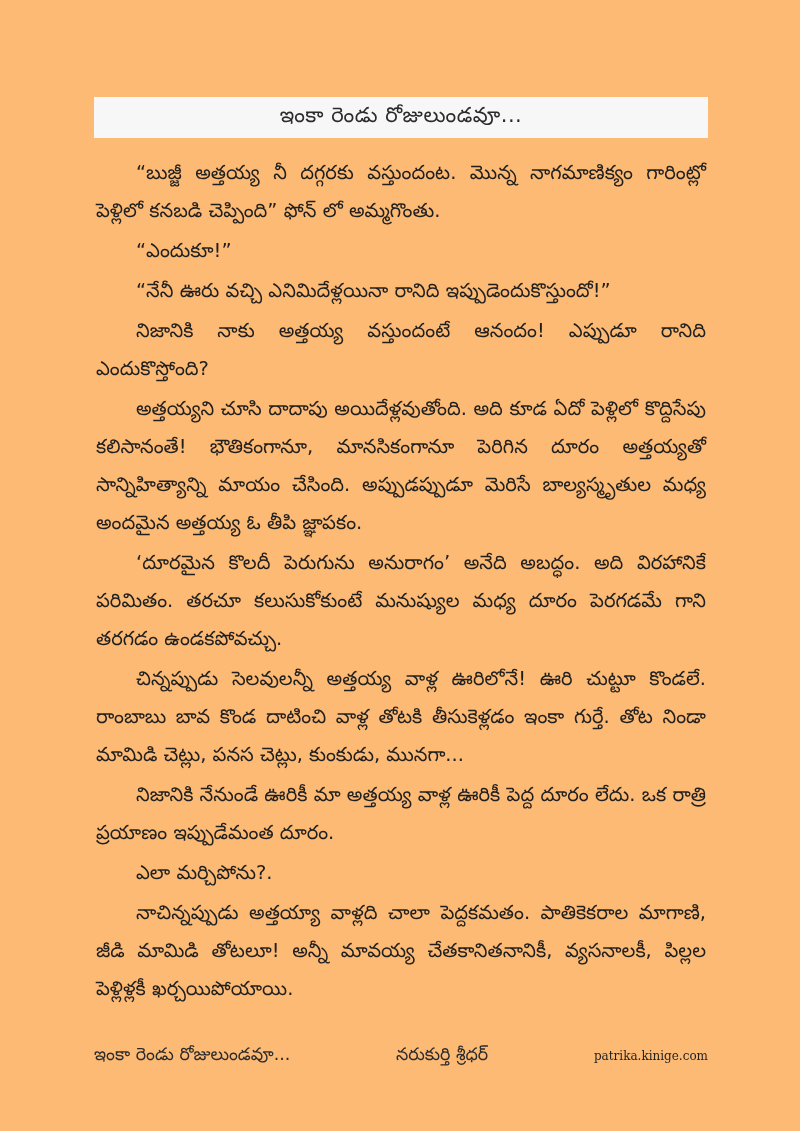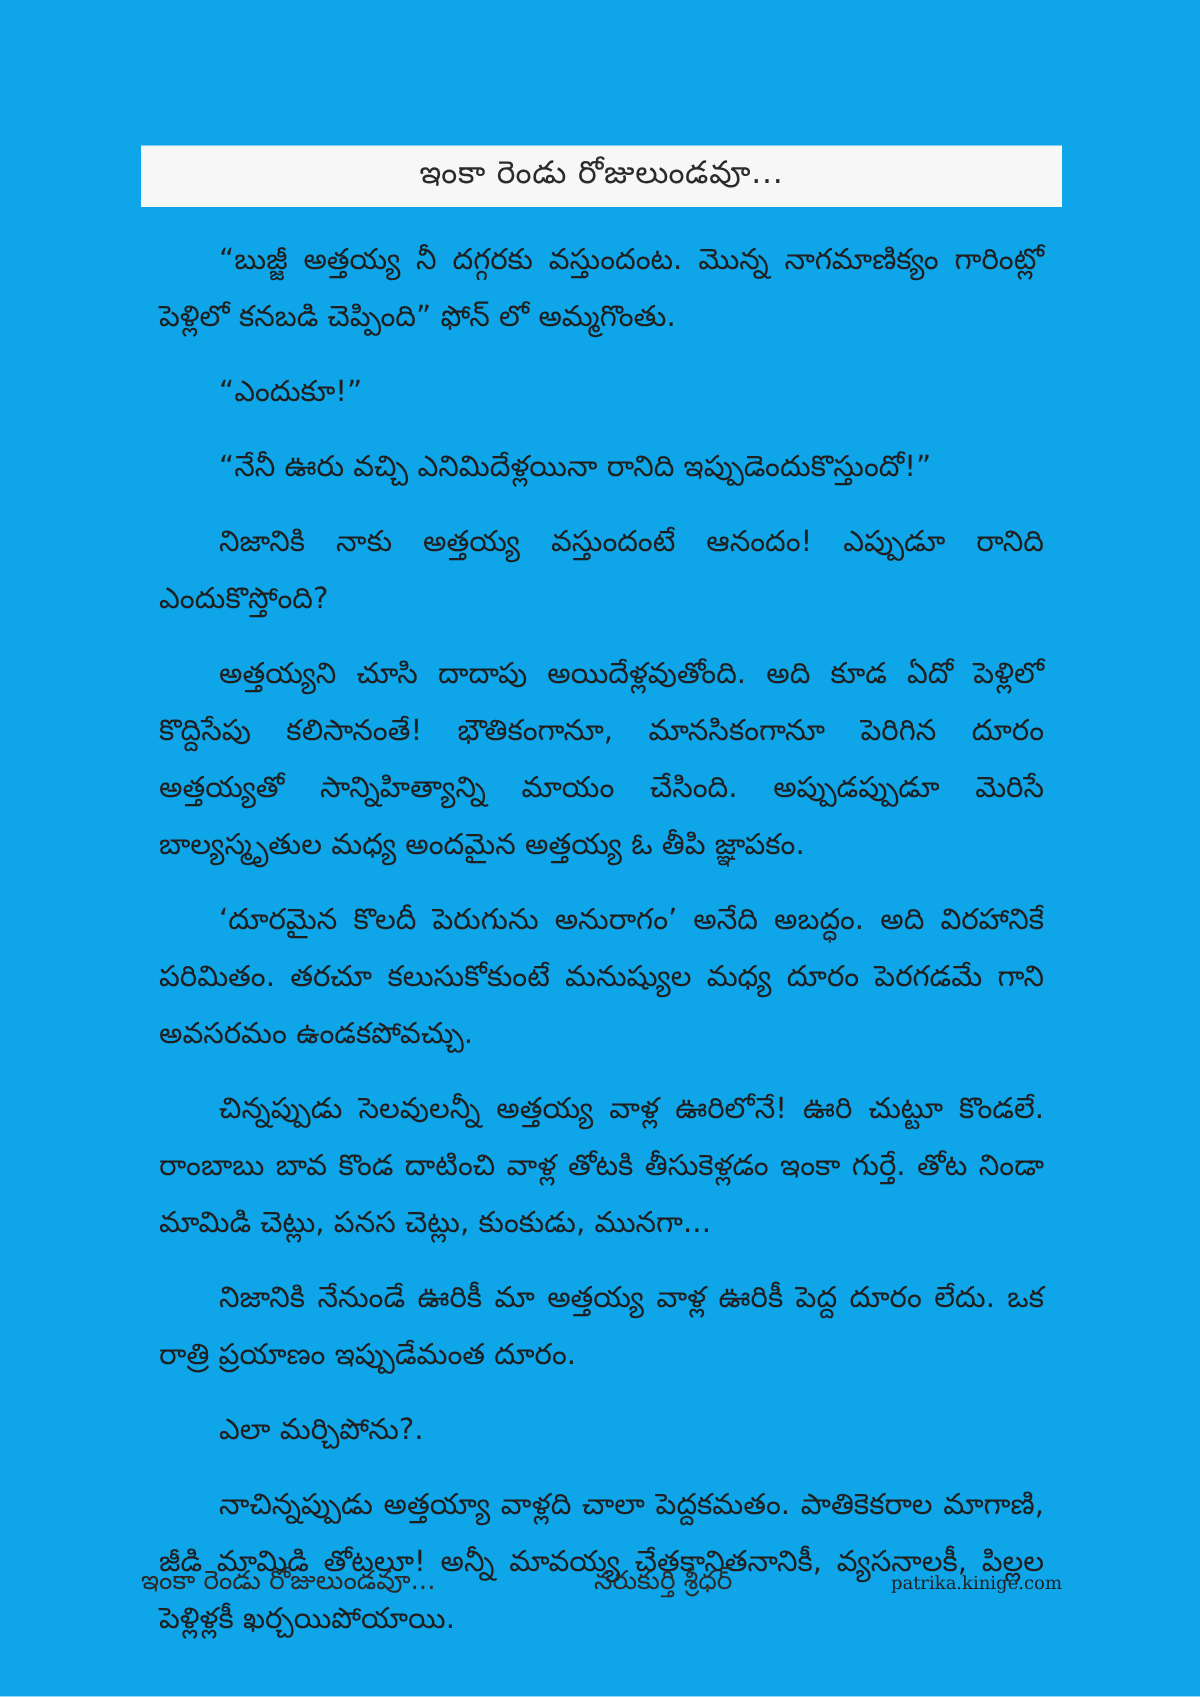--- a/index.html
+++ b/index.html
@@ -4,21 +4,21 @@
 <style>
   html, body {
     margin: 0;
     padding: 0;
     background: #ffffff;
   }
   .page {
     position: relative;
     width: 800px;
     height: 1131px;
-    background: #0ea5e9;
+    background: #fdba74;
     font-family: "DejaVu Sans", sans-serif;
     color: #1f1f1f;
     overflow: hidden;
   }
   .content {
     position: absolute;
     left: 94px;
     width: 614px;
     top: 0;
   }
@@ -37,21 +37,21 @@
     color: #2b2b2b;
     letter-spacing: 0.5px;
   }
   .story-body {
     margin-top: 16px;
     font-size: 19.5px;
     line-height: 38px;
     text-align: justify;
   }
   .story-body p {
-    margin: 12px;
+    margin: 2px;
     text-indent: 40px;
   }
   .footer {
     position: absolute;
     left: 94px;
     width: 614px;
     top: 1044px;
     display: flex;
     justify-content: space-between;
     align-items: baseline;
@@ -73,21 +73,21 @@
   <div class="content">
     <div class="title-bar">
       <h1>ఇంకా రెండు రోజులుండవూ...</h1>
     </div>
     <div class="story-body">
       <p>“బుజ్జీ అత్తయ్య నీ దగ్గరకు వస్తుందంట. మొన్న నాగమాణిక్యం గారింట్లో పెళ్లిలో కనబడి చెప్పింది” ఫోన్ లో అమ్మగొంతు.</p>
       <p>“ఎందుకూ!”</p>
       <p>“నేనీ ఊరు వచ్చి ఎనిమిదేళ్లయినా రానిది ఇప్పుడెందుకొస్తుందో!”</p>
       <p>నిజానికి నాకు అత్తయ్య వస్తుందంటే ఆనందం! ఎప్పుడూ రానిది ఎందుకొస్తోంది?</p>
       <p>అత్తయ్యని చూసి దాదాపు అయిదేళ్లవుతోంది. అది కూడ ఏదో పెళ్లిలో కొద్దిసేపు కలిసానంతే! భౌతికంగానూ, మానసికంగానూ పెరిగిన దూరం అత్తయ్యతో సాన్నిహిత్యాన్ని మాయం చేసింది. అప్పుడప్పుడూ మెరిసే బాల్యస్మృతుల మధ్య అందమైన అత్తయ్య ఓ తీపి జ్ఞాపకం.</p>
-      <p>‘దూరమైన కొలదీ పెరుగును అనురాగం’ అనేది అబద్ధం. అది విరహానికే పరిమితం. తరచూ కలుసుకోకుంటే మనుష్యుల మధ్య దూరం పెరగడమే గాని అవసరమం ఉండకపోవచ్చు.</p>
+      <p>‘దూరమైన కొలదీ పెరుగును అనురాగం’ అనేది అబద్ధం. అది విరహానికే పరిమితం. తరచూ కలుసుకోకుంటే మనుష్యుల మధ్య దూరం పెరగడమే గాని తరగడం ఉండకపోవచ్చు.</p>
       <p>చిన్నప్పుడు సెలవులన్నీ అత్తయ్య వాళ్ల ఊరిలోనే! ఊరి చుట్టూ కొండలే. రాంబాబు బావ కొండ దాటించి వాళ్ల తోటకి తీసుకెళ్లడం ఇంకా గుర్తే. తోట నిండా మామిడి చెట్లు, పనస చెట్లు, కుంకుడు, మునగా...</p>
       <p>నిజానికి నేనుండే ఊరికీ మా అత్తయ్య వాళ్ల ఊరికీ పెద్ద దూరం లేదు. ఒక రాత్రి ప్రయాణం ఇప్పుడేమంత దూరం.</p>
       <p>ఎలా మర్చిపోను?.</p>
       <p>నాచిన్నప్పుడు అత్తయ్యా వాళ్లది చాలా పెద్దకమతం. పాతికెకరాల మాగాణి, జీడి మామిడి తోటలూ! అన్నీ మావయ్య చేతకానితనానికీ, వ్యసనాలకీ, పిల్లల పెళ్లిళ్లకీ ఖర్చయిపోయాయి.</p>
     </div>
   </div>
   <div class="footer">
     <span class="telugu-small">ఇంకా రెండు రోజులుండవూ...</span>
     <span class="telugu-small">నరుకుర్తి శ్రీధర్</span>
     <span class="site">patrika.kinige.com</span>

